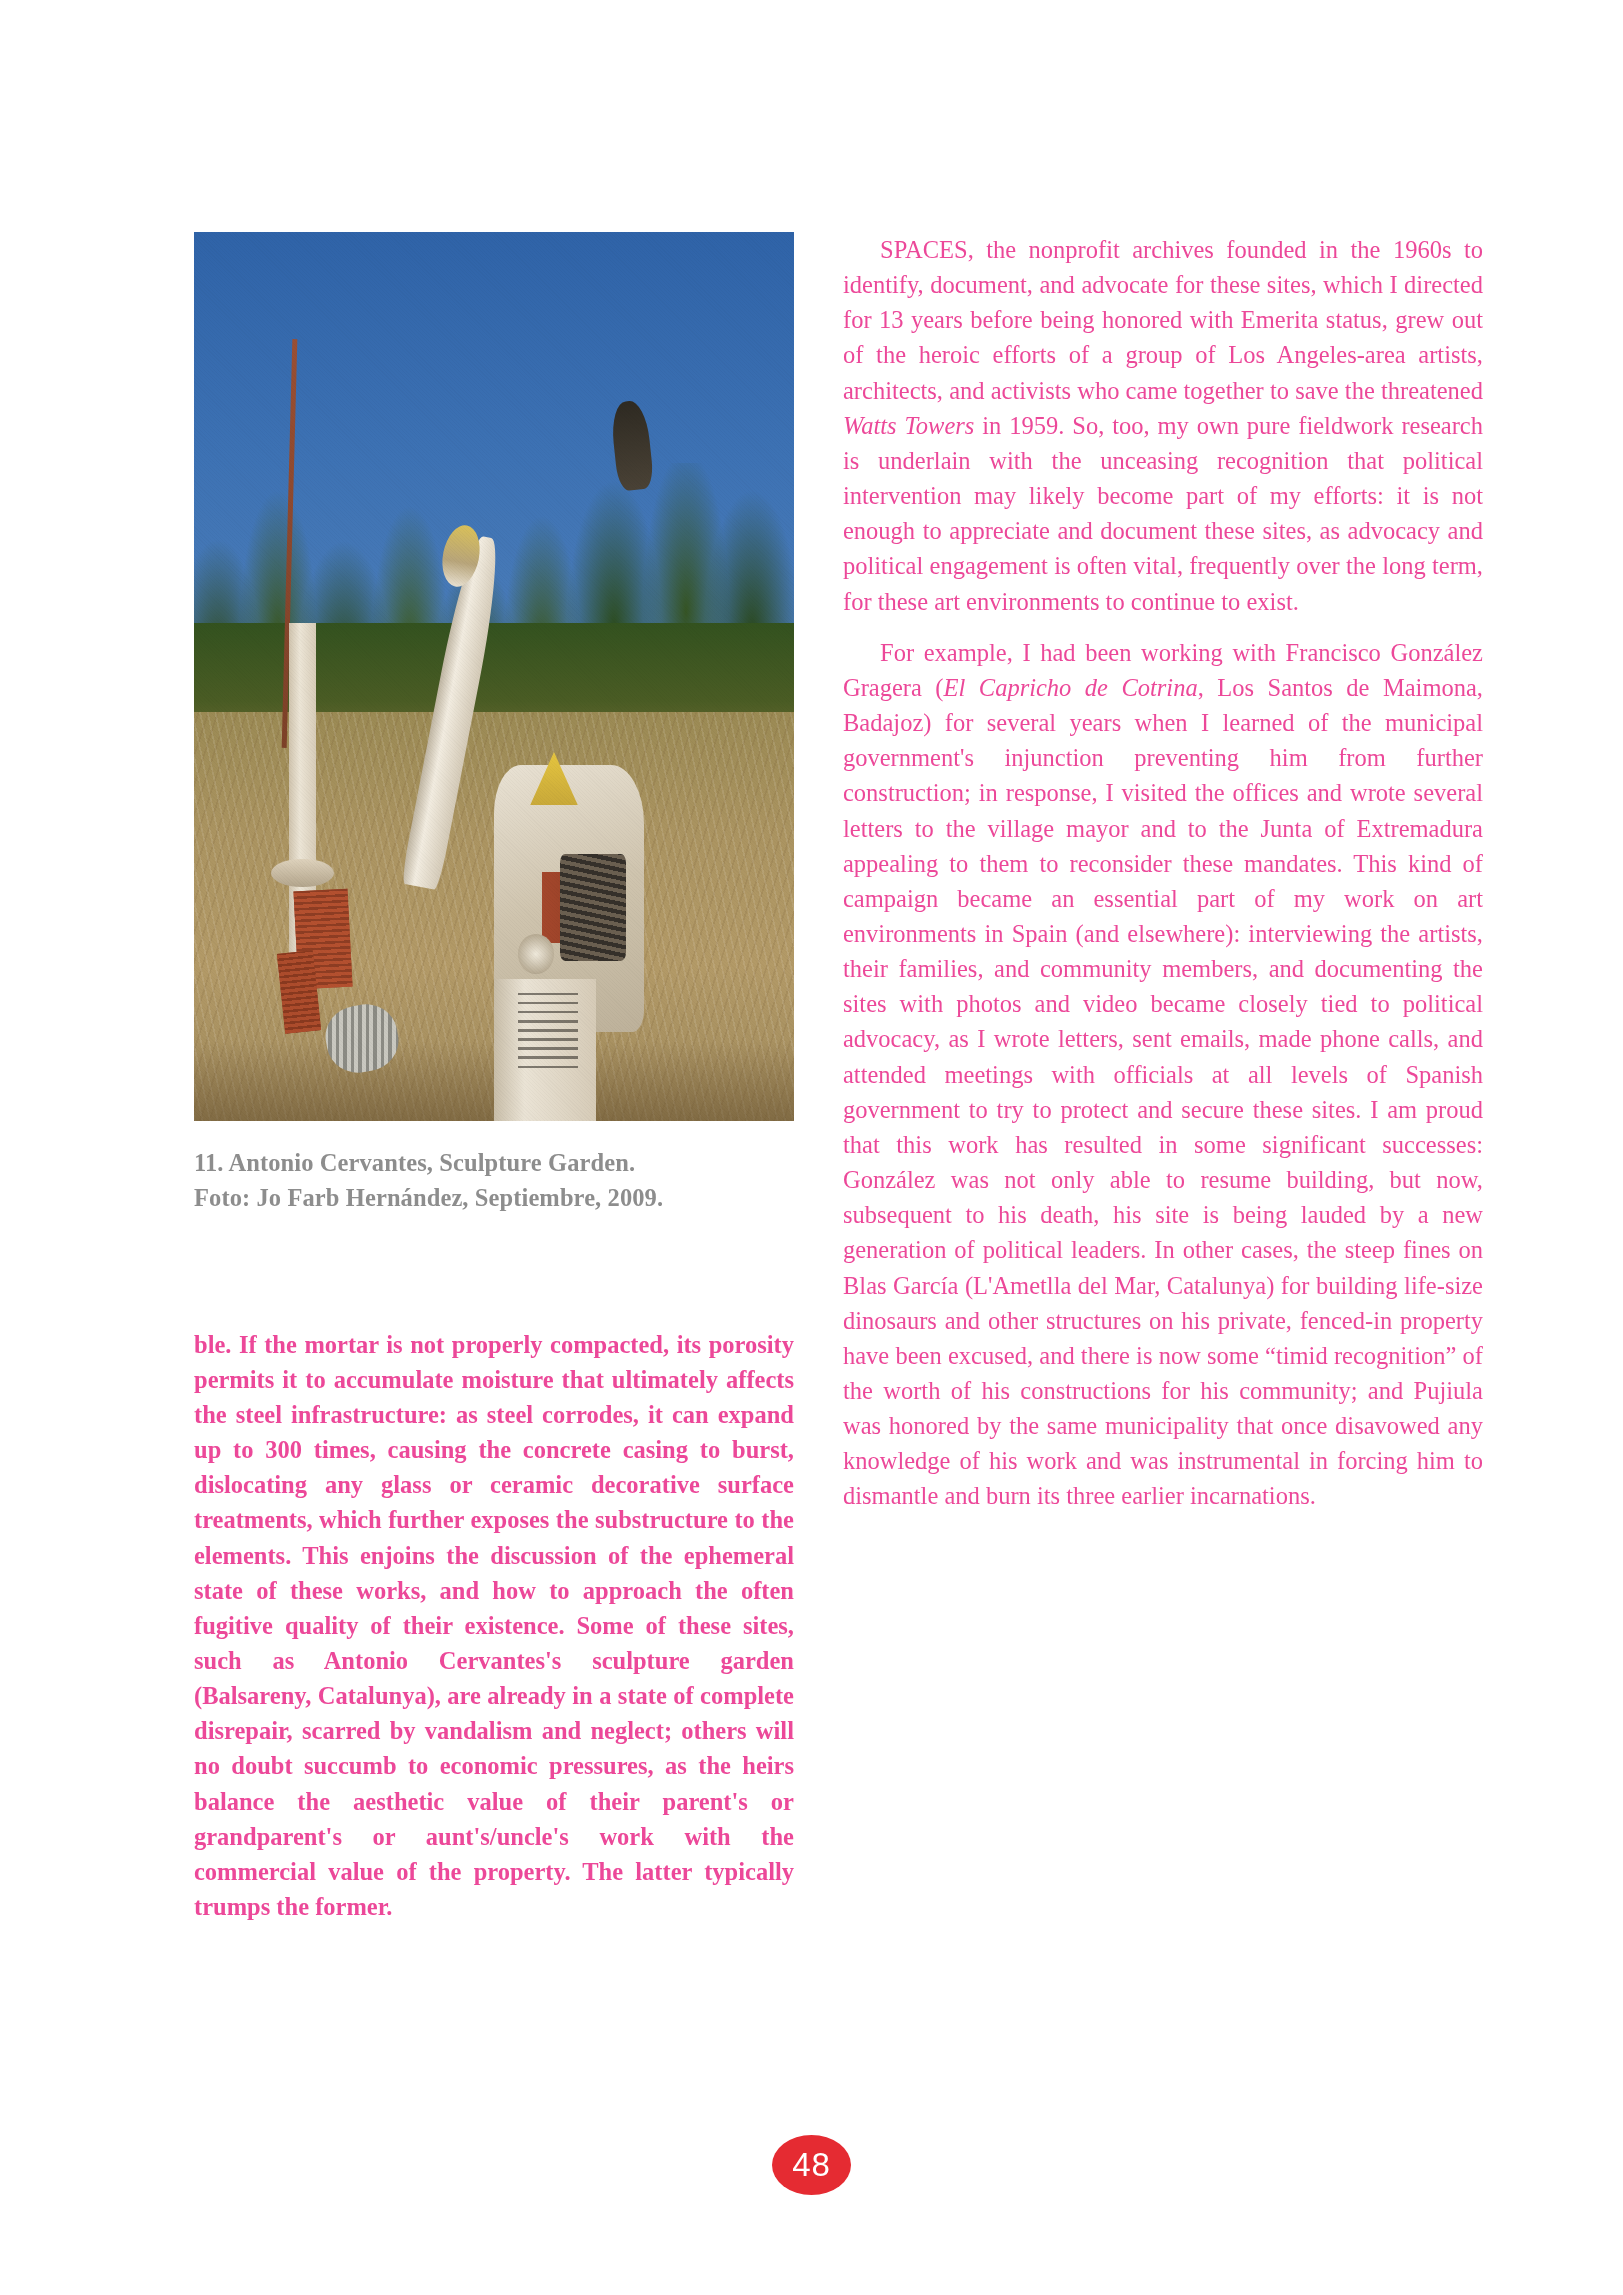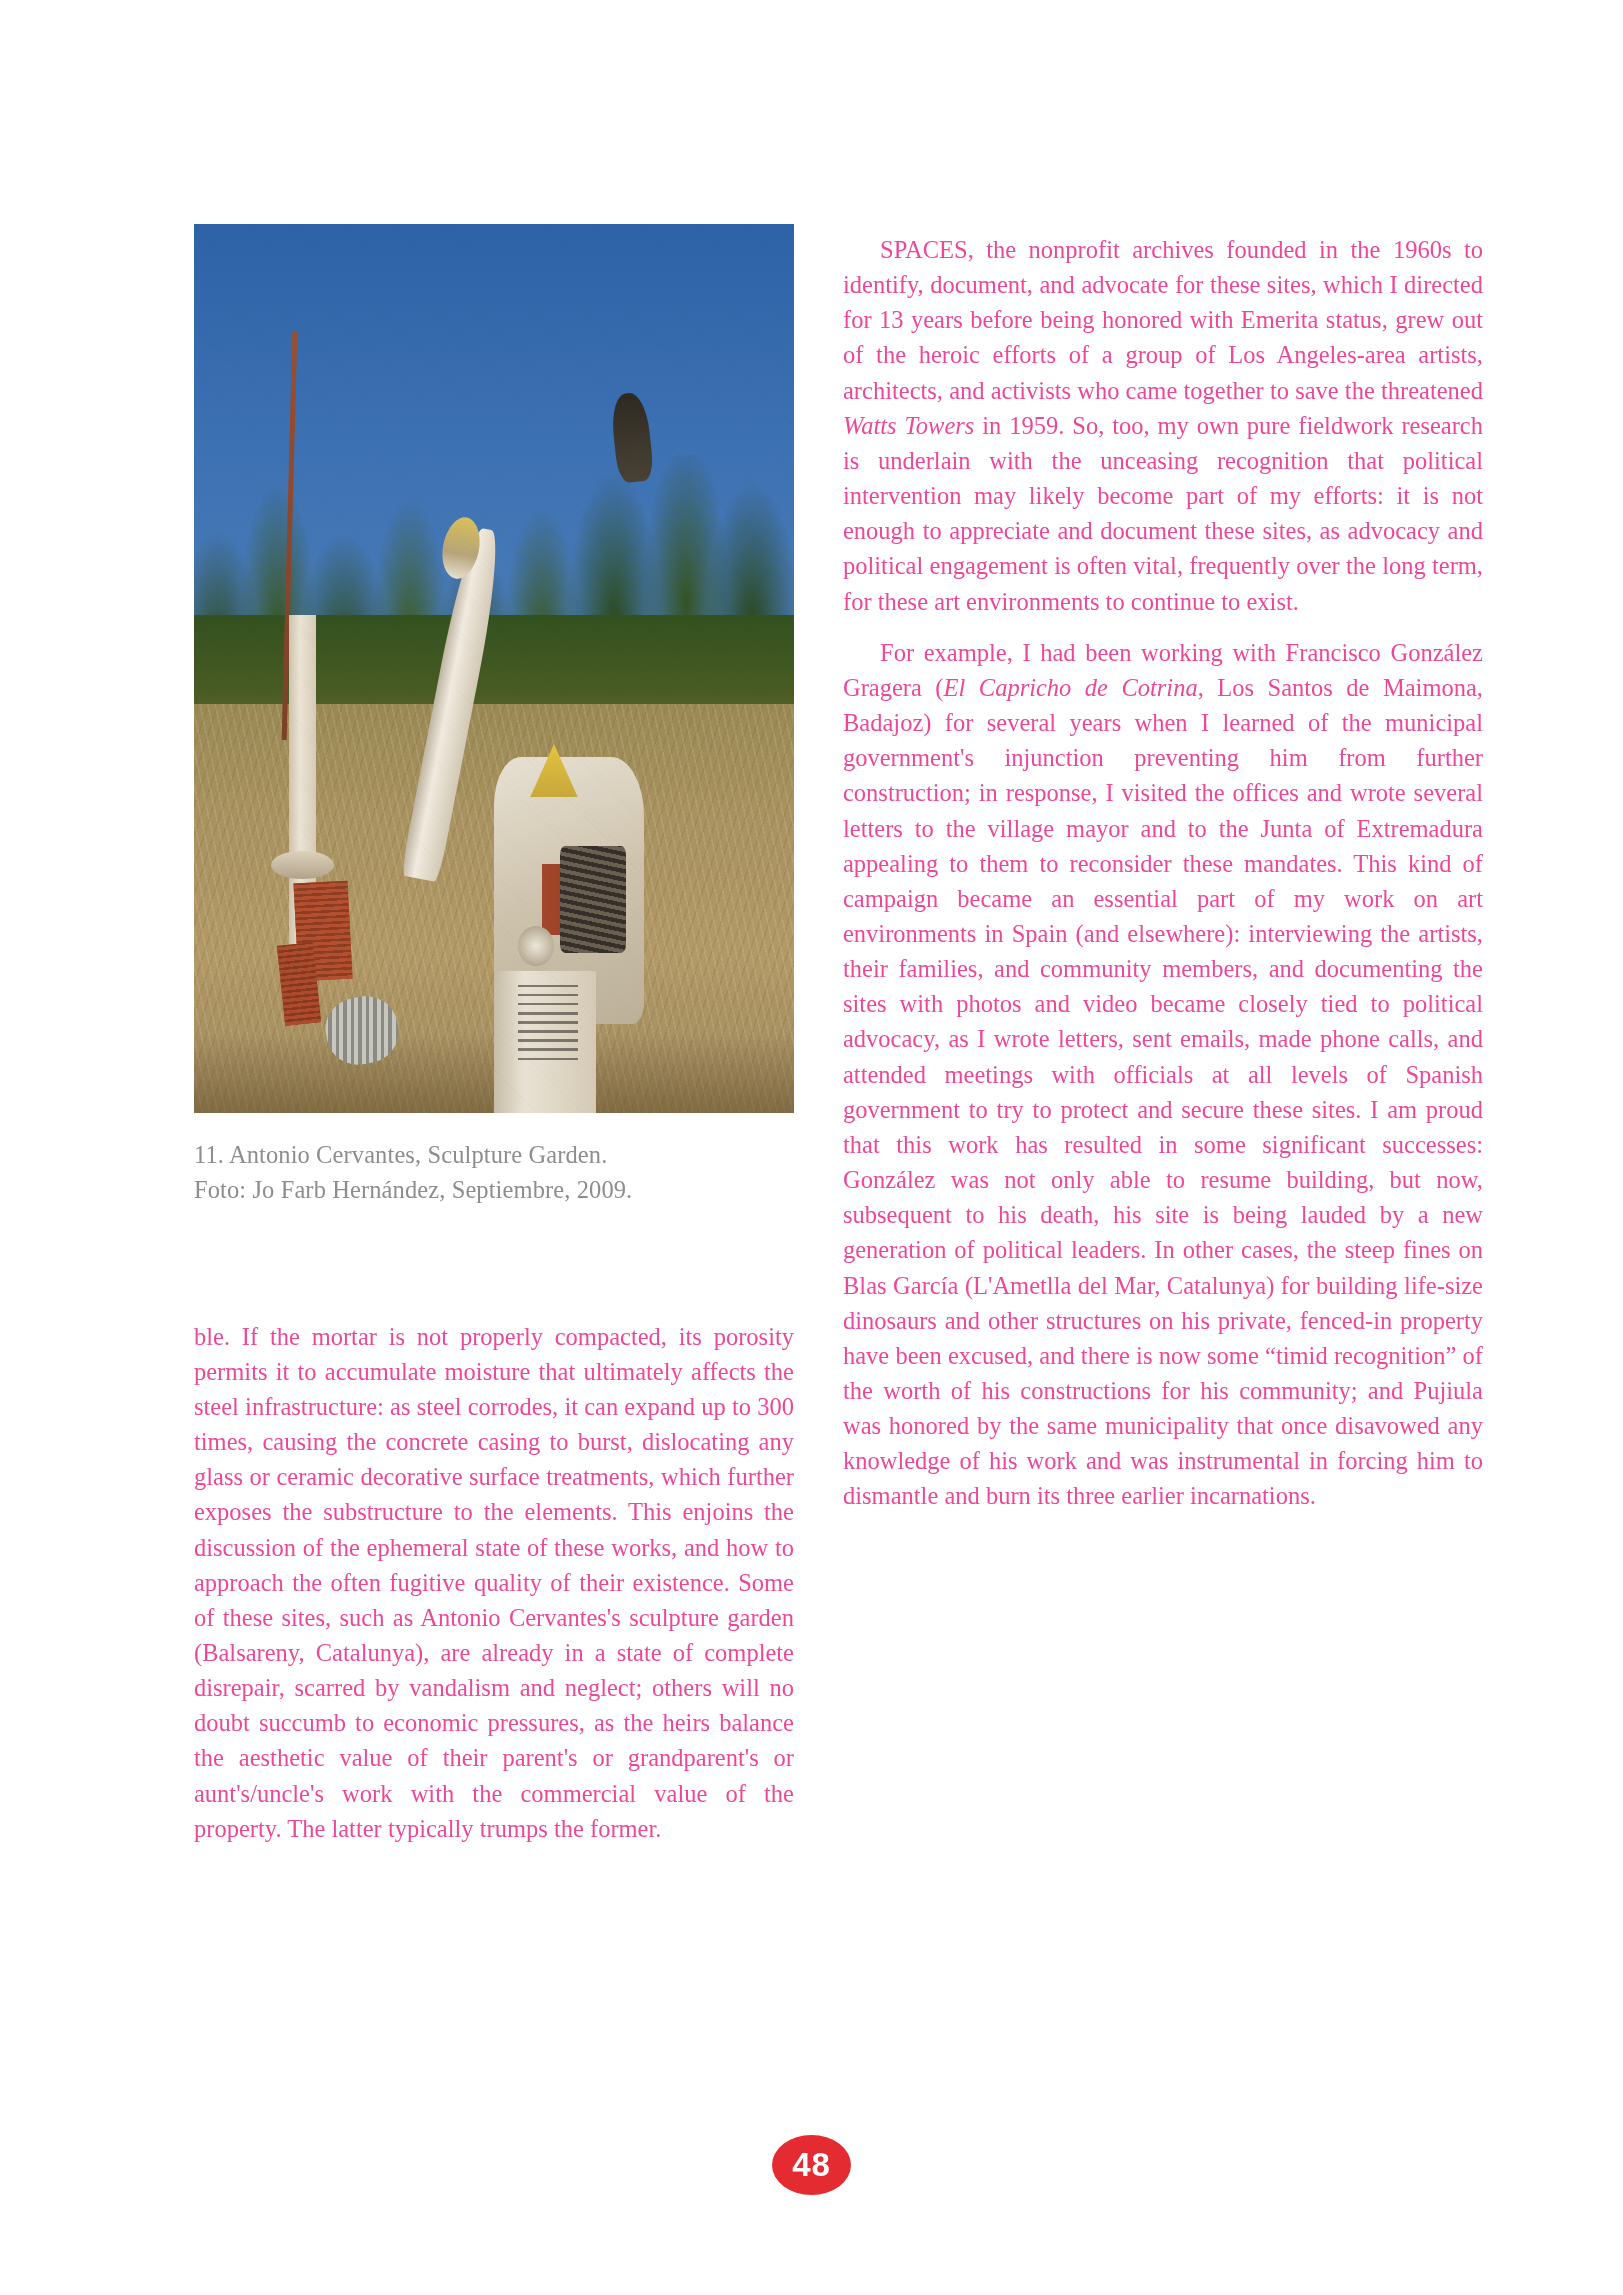--- a/index.html
+++ b/index.html
@@ -18,22 +18,23 @@
   .page {
     position: absolute;
     inset: 0;
     background: #ffffff;
   }
 
   
   .col-left {
     position: absolute;
     left: 194px;
-    top: 224px;
+    top: 232px;
     width: 600px;
+    font-weight: bold;
   }
   .col-right {
     position: absolute;
     left: 843px;
     top: 232px;
     width: 640px;
   }
 
   
   .figure {
@@ -302,21 +303,21 @@
     border-radius: 50%;
     background: #e52b32;
     display: flex;
     align-items: center;
     justify-content: center;
   }
   .pagebadge span {
     font-family: "Liberation Sans", "DejaVu Sans", sans-serif;
     color: #ffffff;
     font-size: 33px;
-    font-weight: 700;
+    font-weight: 400;
     letter-spacing: 0.8px;
   }
 </style>
 </head>
 <body>
 
 <div class="page">
 
   <div class="col-left">
 

